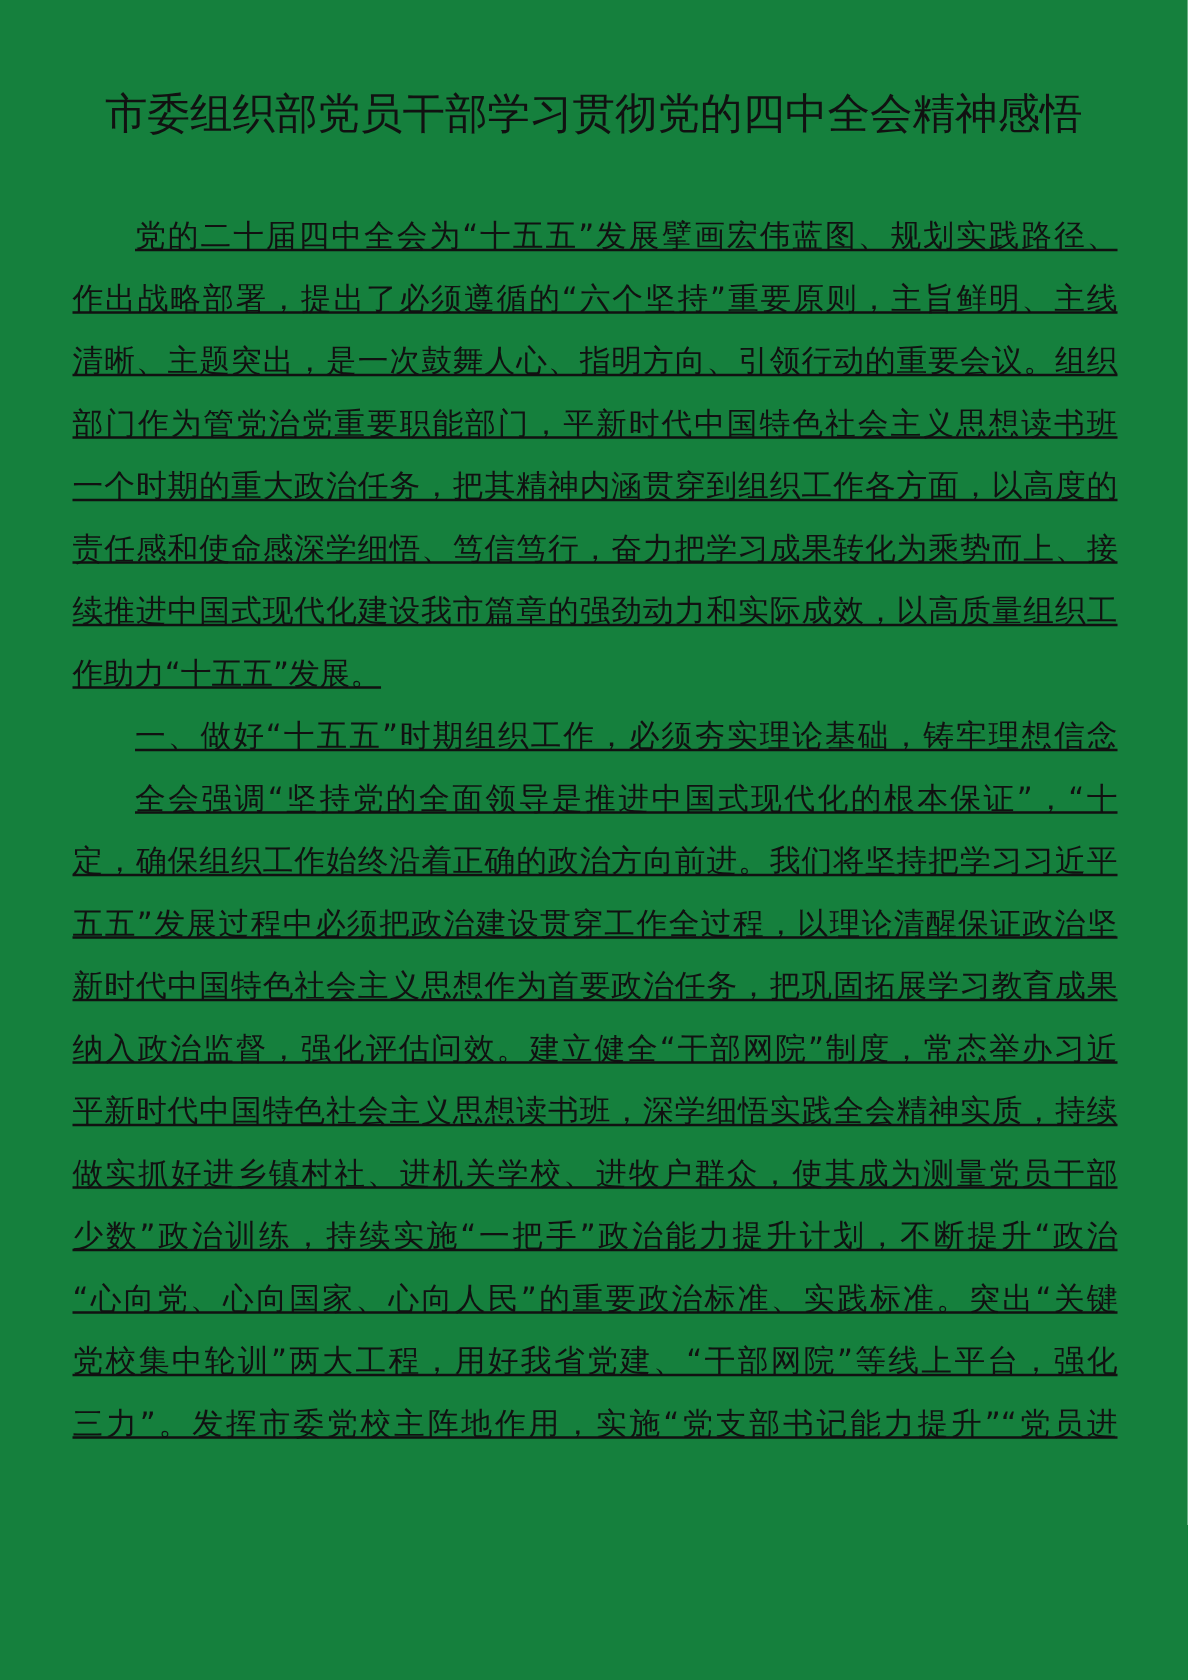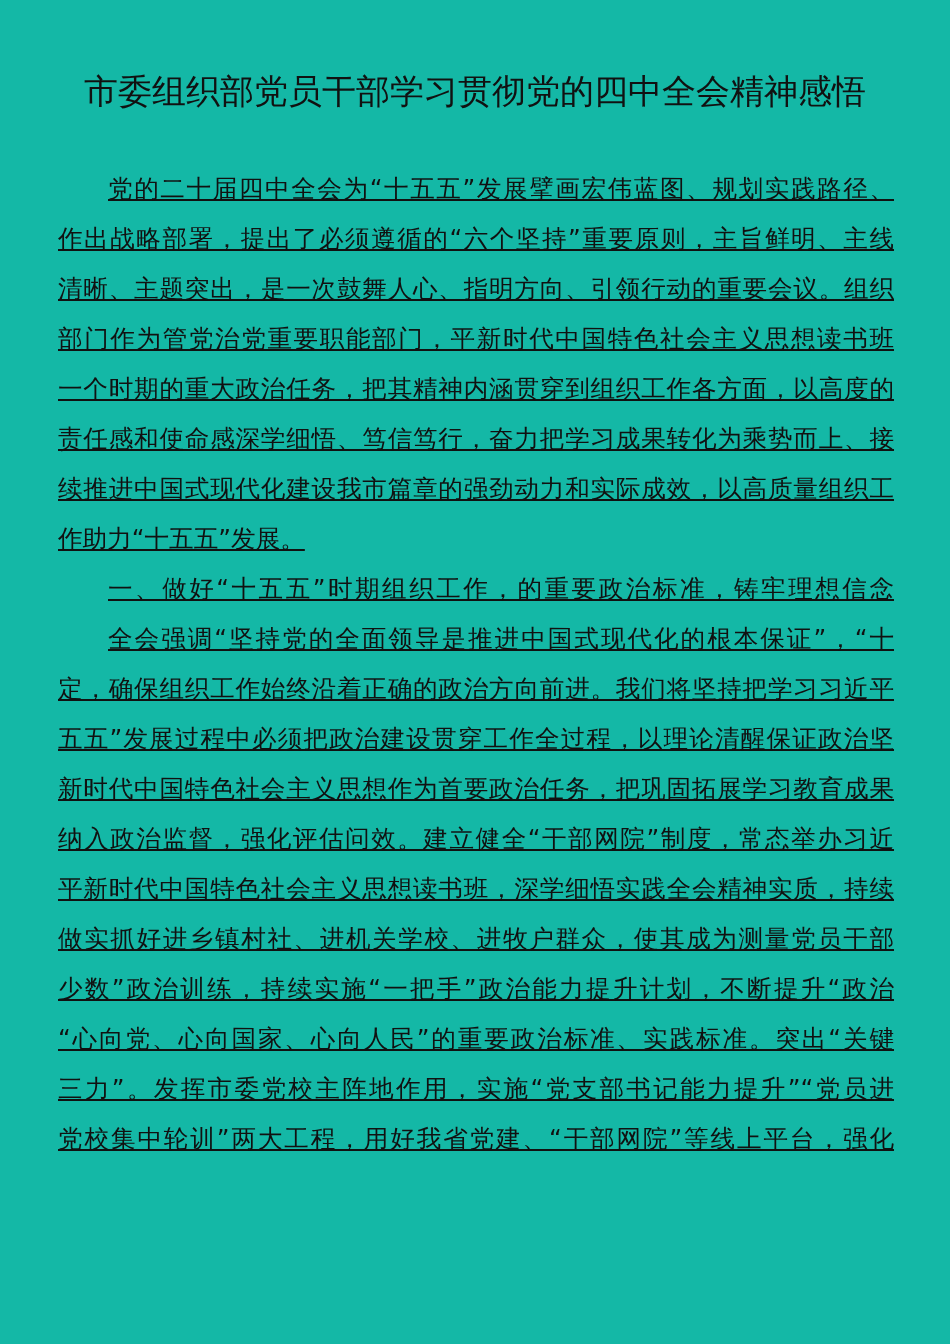--- a/index.html
+++ b/index.html
@@ -14,21 +14,21 @@
       overflow: hidden;
       font-family: "DejaVu Sans", "Liberation Sans", sans-serif;
       color: #111111;
     }
     .page {
       position: absolute;
       left: 0;
       top: 0;
       width: 950px;
       height: 1344px;
-      background: #14b8a6;
+      background: #15803d;
     }
     .title {
       position: absolute;
       left: 0;
       width: 950px;
       top: 68px;
       text-align: center;
       font-size: 34px;
       line-height: 46px;
       letter-spacing: 0px;
@@ -65,26 +65,26 @@
   <div class="title">市委组织部党员干部学习贯彻党的四中全会精神感悟</div>
   <div class="body" id="body">
       <div class="line indent">党的二十届四中全会为“十五五”发展擘画宏伟蓝图、规划实践路径、</div>
       <div class="line">作出战略部署，提出了必须遵循的“六个坚持”重要原则，主旨鲜明、主线</div>
       <div class="line">清晰、主题突出，是一次鼓舞人心、指明方向、引领行动的重要会议。组织</div>
       <div class="line">部门作为管党治党重要职能部门，平新时代中国特色社会主义思想读书班</div>
       <div class="line">一个时期的重大政治任务，把其精神内涵贯穿到组织工作各方面，以高度的</div>
       <div class="line">责任感和使命感深学细悟、笃信笃行，奋力把学习成果转化为乘势而上、接</div>
       <div class="line">续推进中国式现代化建设我市篇章的强劲动力和实际成效，以高质量组织工</div>
       <div class="line last">作助力“十五五”发展。</div>
-      <div class="line indent">一、做好“十五五”时期组织工作，的重要政治标准，铸牢理想信念</div>
+      <div class="line indent">一、做好“十五五”时期组织工作，必须夯实理论基础，铸牢理想信念</div>
       <div class="line indent">全会强调“坚持党的全面领导是推进中国式现代化的根本保证”，“十</div>
       <div class="line">定，确保组织工作始终沿着正确的政治方向前进。我们将坚持把学习习近平</div>
       <div class="line">五五”发展过程中必须把政治建设贯穿工作全过程，以理论清醒保证政治坚</div>
       <div class="line">新时代中国特色社会主义思想作为首要政治任务，把巩固拓展学习教育成果</div>
       <div class="line">纳入政治监督，强化评估问效。建立健全“干部网院”制度，常态举办习近</div>
       <div class="line">平新时代中国特色社会主义思想读书班，深学细悟实践全会精神实质，持续</div>
       <div class="line">做实抓好进乡镇村社、进机关学校、进牧户群众，使其成为测量党员干部</div>
       <div class="line">少数”政治训练，持续实施“一把手”政治能力提升计划，不断提升“政治</div>
       <div class="line">“心向党、心向国家、心向人民”的重要政治标准、实践标准。突出“关键</div>
+      <div class="line">党校集中轮训”两大工程，用好我省党建、“干部网院”等线上平台，强化</div>
       <div class="line">三力”。发挥市委党校主阵地作用，实施“党支部书记能力提升”“党员进</div>
-      <div class="line">党校集中轮训”两大工程，用好我省党建、“干部网院”等线上平台，强化</div>
     </div>
 </div>
 
 </body></html>

